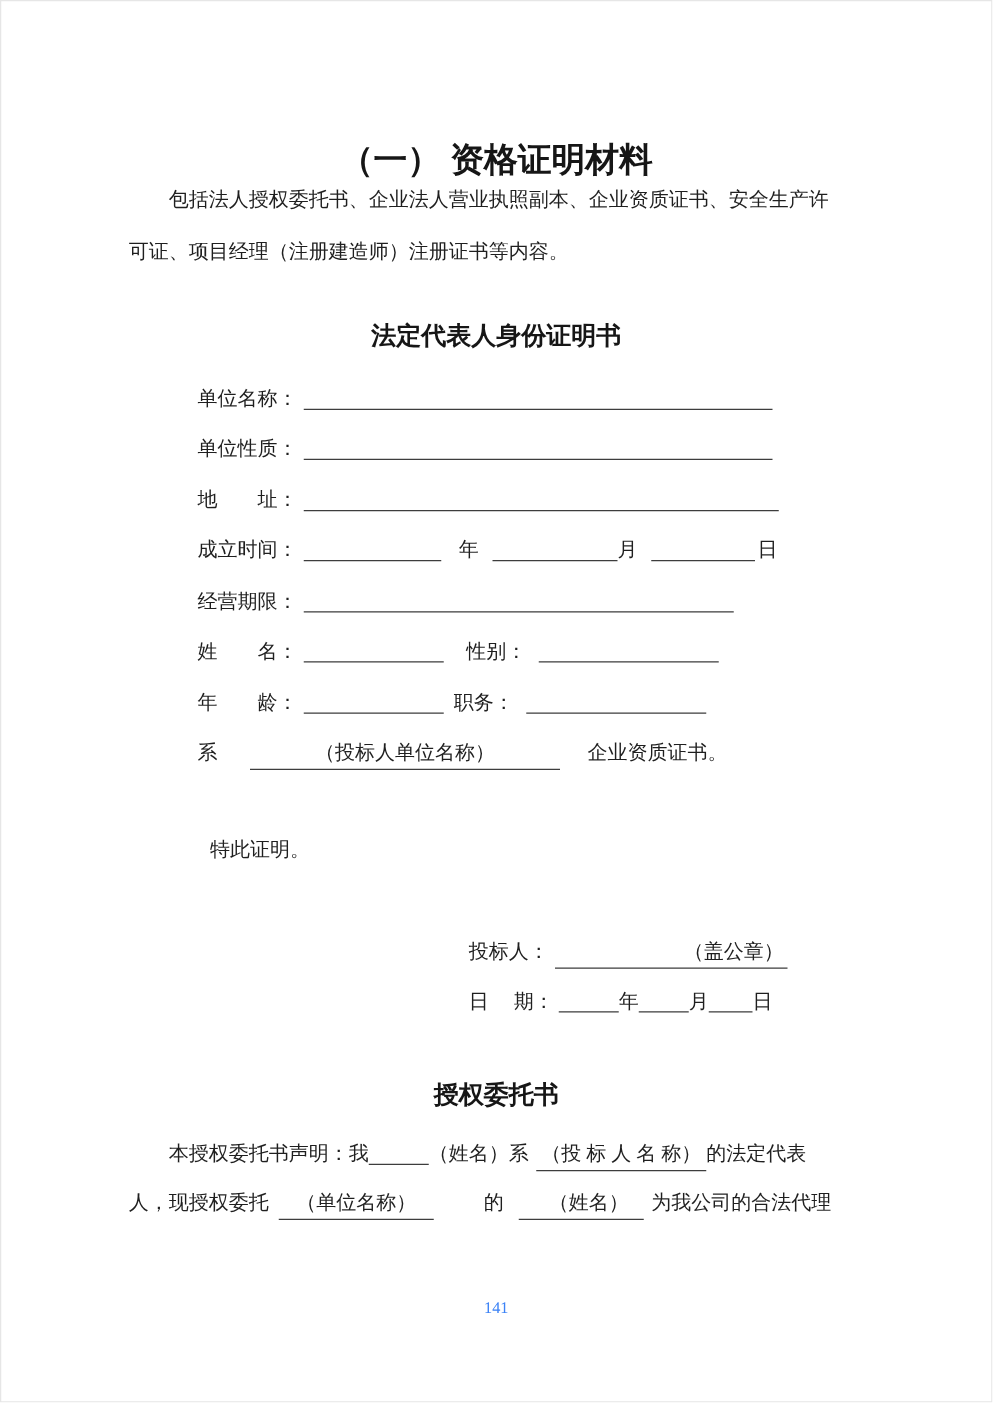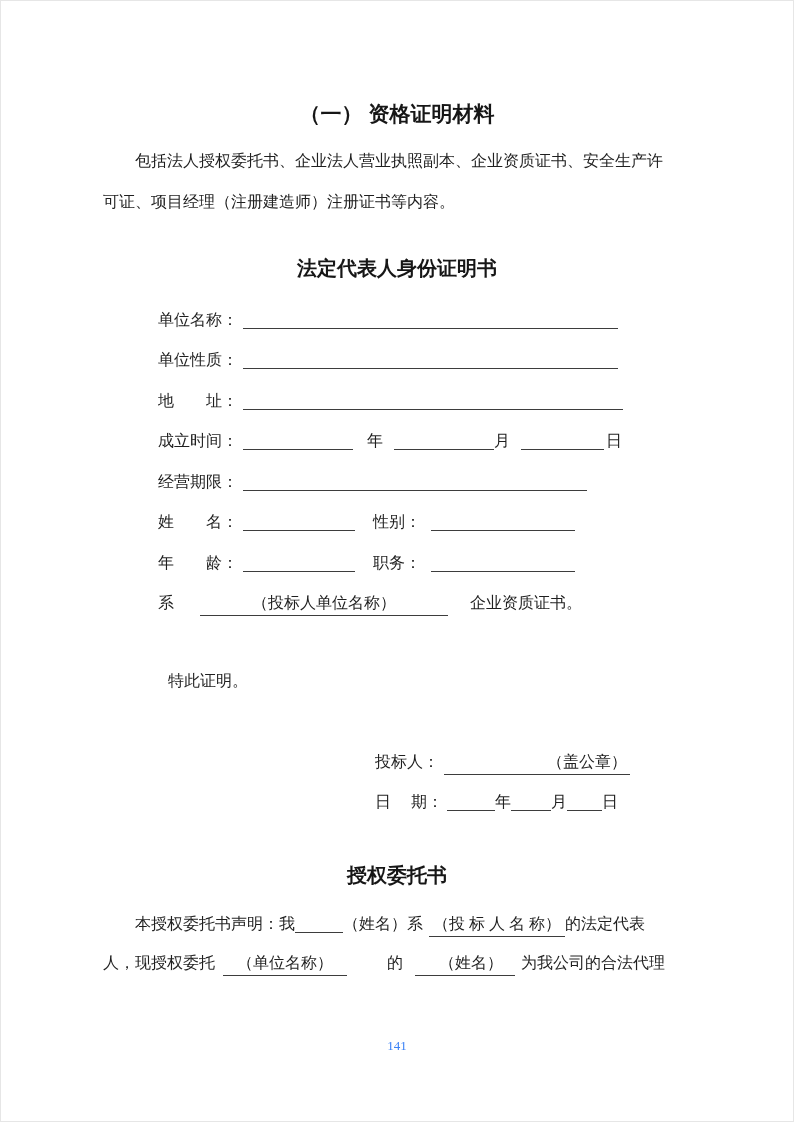--- a/index.html
+++ b/index.html
@@ -9,21 +9,21 @@
     background:#ffffff; outline:1px solid #e6e6e6; outline-offset:-1px;
     font-family:"Liberation Serif","DejaVu Serif",serif;
     color:#1f1f1f; font-size:16px;
   }
   .abs { position:absolute; }
   .centered { left:0; width:794px; text-align:center; }
   .doc-title {
     font-family:"Liberation Sans","DejaVu Sans",sans-serif;
     font-weight:bold; color:#161616;
   }
-  .t1 { font-size:21px; }
+  .t1 { font-size:27px;margin-top:10px; }
   .t2 { font-size:20px; }
   .body-line { line-height:24px; white-space:nowrap; }
   .indent { padding-left:32px; }
   .row { position:absolute; left:158px; height:24px; line-height:24px; white-space:nowrap; }
   .lbl { display:inline-block; width:80px; }
   .lbl-flex { display:inline-flex; width:80px; justify-content:space-between; }
   .lbl-flex2 { display:inline-flex; width:68px; justify-content:space-between; }
   .u {
     display:inline-block; height:16px; vertical-align:-4px;
     border-bottom:1.4px solid #3d3d3d;
@@ -81,21 +81,21 @@
     <span class="lbl-flex">
         <span>姓</span>
         <span>名：</span>
       </span><span class="u" style="width:112px; margin-left:5px"></span><span style="margin-left:18px">性别：</span><span class="u" style="width:144px; margin-left:10px"></span>
   </div>
 
   <div class="row" style="top:551px">
     <span class="lbl-flex">
         <span>年</span>
         <span>龄：</span>
-      </span><span class="u" style="width:112px; margin-left:5px"></span><span style="margin-left:18px">职务：</span><span class="u" style="width:144px; margin-left:10px"></span>
+      </span><span class="u" style="width:112px; margin-left:5px"></span><span style="margin-left:8px">职务：</span><span class="u" style="width:144px; margin-left:10px"></span>
   </div>
 
   <div class="row" style="top:591px">
     <span>系</span><span class="useg" style="width:248px; margin-left:26px"><span>（投标人单位名称）</span></span><span style="margin-left:22px">企业资质证书。</span>
   </div>
 
   <div class="abs body-line" style="top:669px; left:168px;">特此证明。</div>
 
   <div class="row" style="top:750px; left:375px">
     <span>投标人：</span><span class="useal" style="width:186px; margin-left:5px"><span>（盖公章）</span></span>

